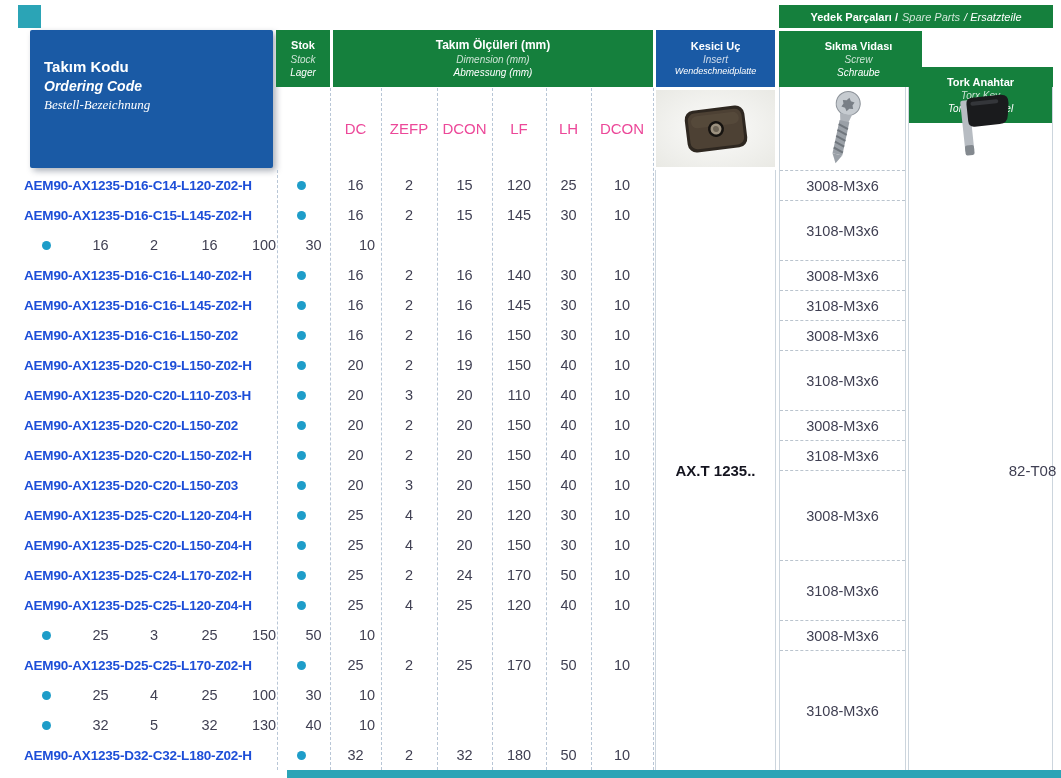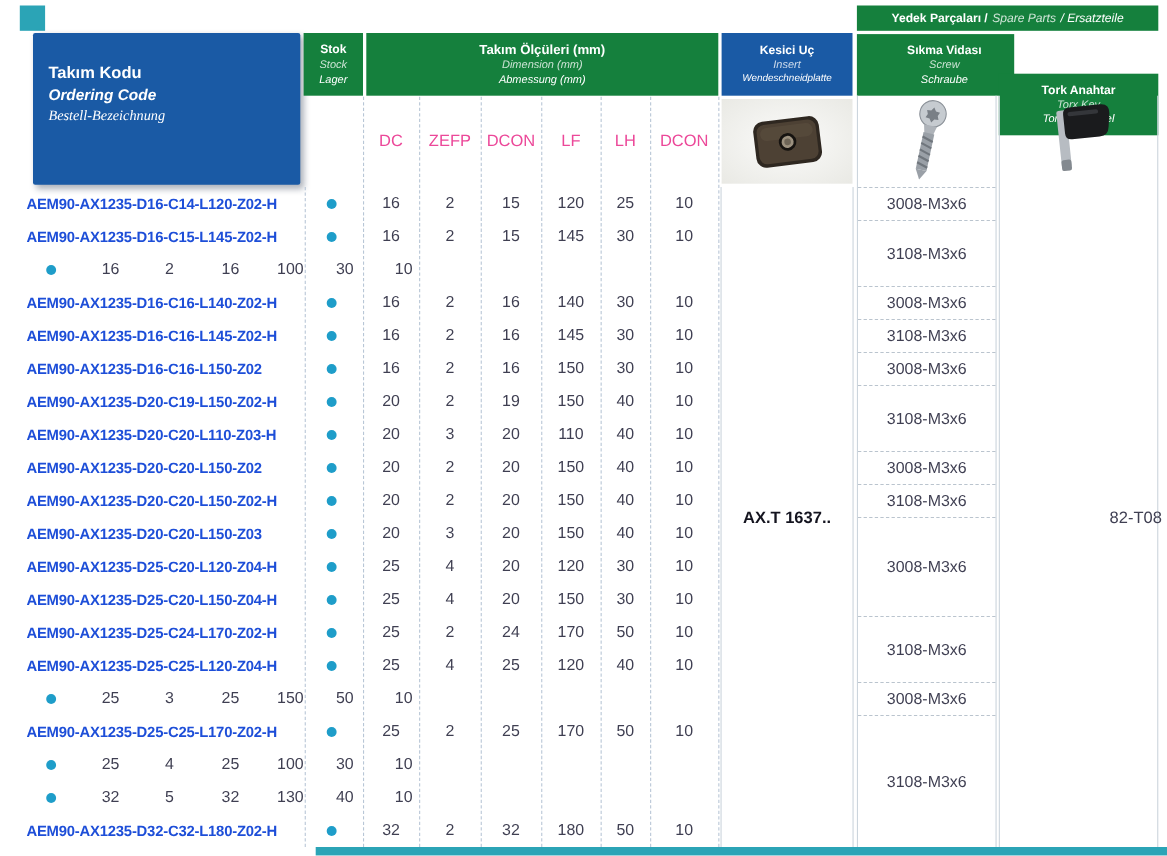--- a/index.html
+++ b/index.html
@@ -428,21 +428,21 @@
     </div>
     <div class="c-num w-dc">32</div>
     <div class="c-num w-zefp">2</div>
     <div class="c-num w-dcon">32</div>
     <div class="c-num w-lf">180</div>
     <div class="c-num w-lh">50</div>
     <div class="c-num w-apmx">10</div>
   </div>
     </div>
 
-  <div class="insert-body">AX.T 1637..</div>
+  <div class="insert-body">AX.T 1235..</div>
   <div class="screw-body">
       <div class="screw-group" style="height: 30px;">3008-M3x6</div>
       <div class="screw-group" style="height: 60px;">3108-M3x6</div>
       <div class="screw-group" style="height: 30px;">3008-M3x6</div>
       <div class="screw-group" style="height: 30px;">3108-M3x6</div>
       <div class="screw-group" style="height: 30px;">3008-M3x6</div>
       <div class="screw-group" style="height: 60px;">3108-M3x6</div>
       <div class="screw-group" style="height: 30px;">3008-M3x6</div>
       <div class="screw-group" style="height: 30px;">3108-M3x6</div>
       <div class="screw-group" style="height: 90px;">3008-M3x6</div>

